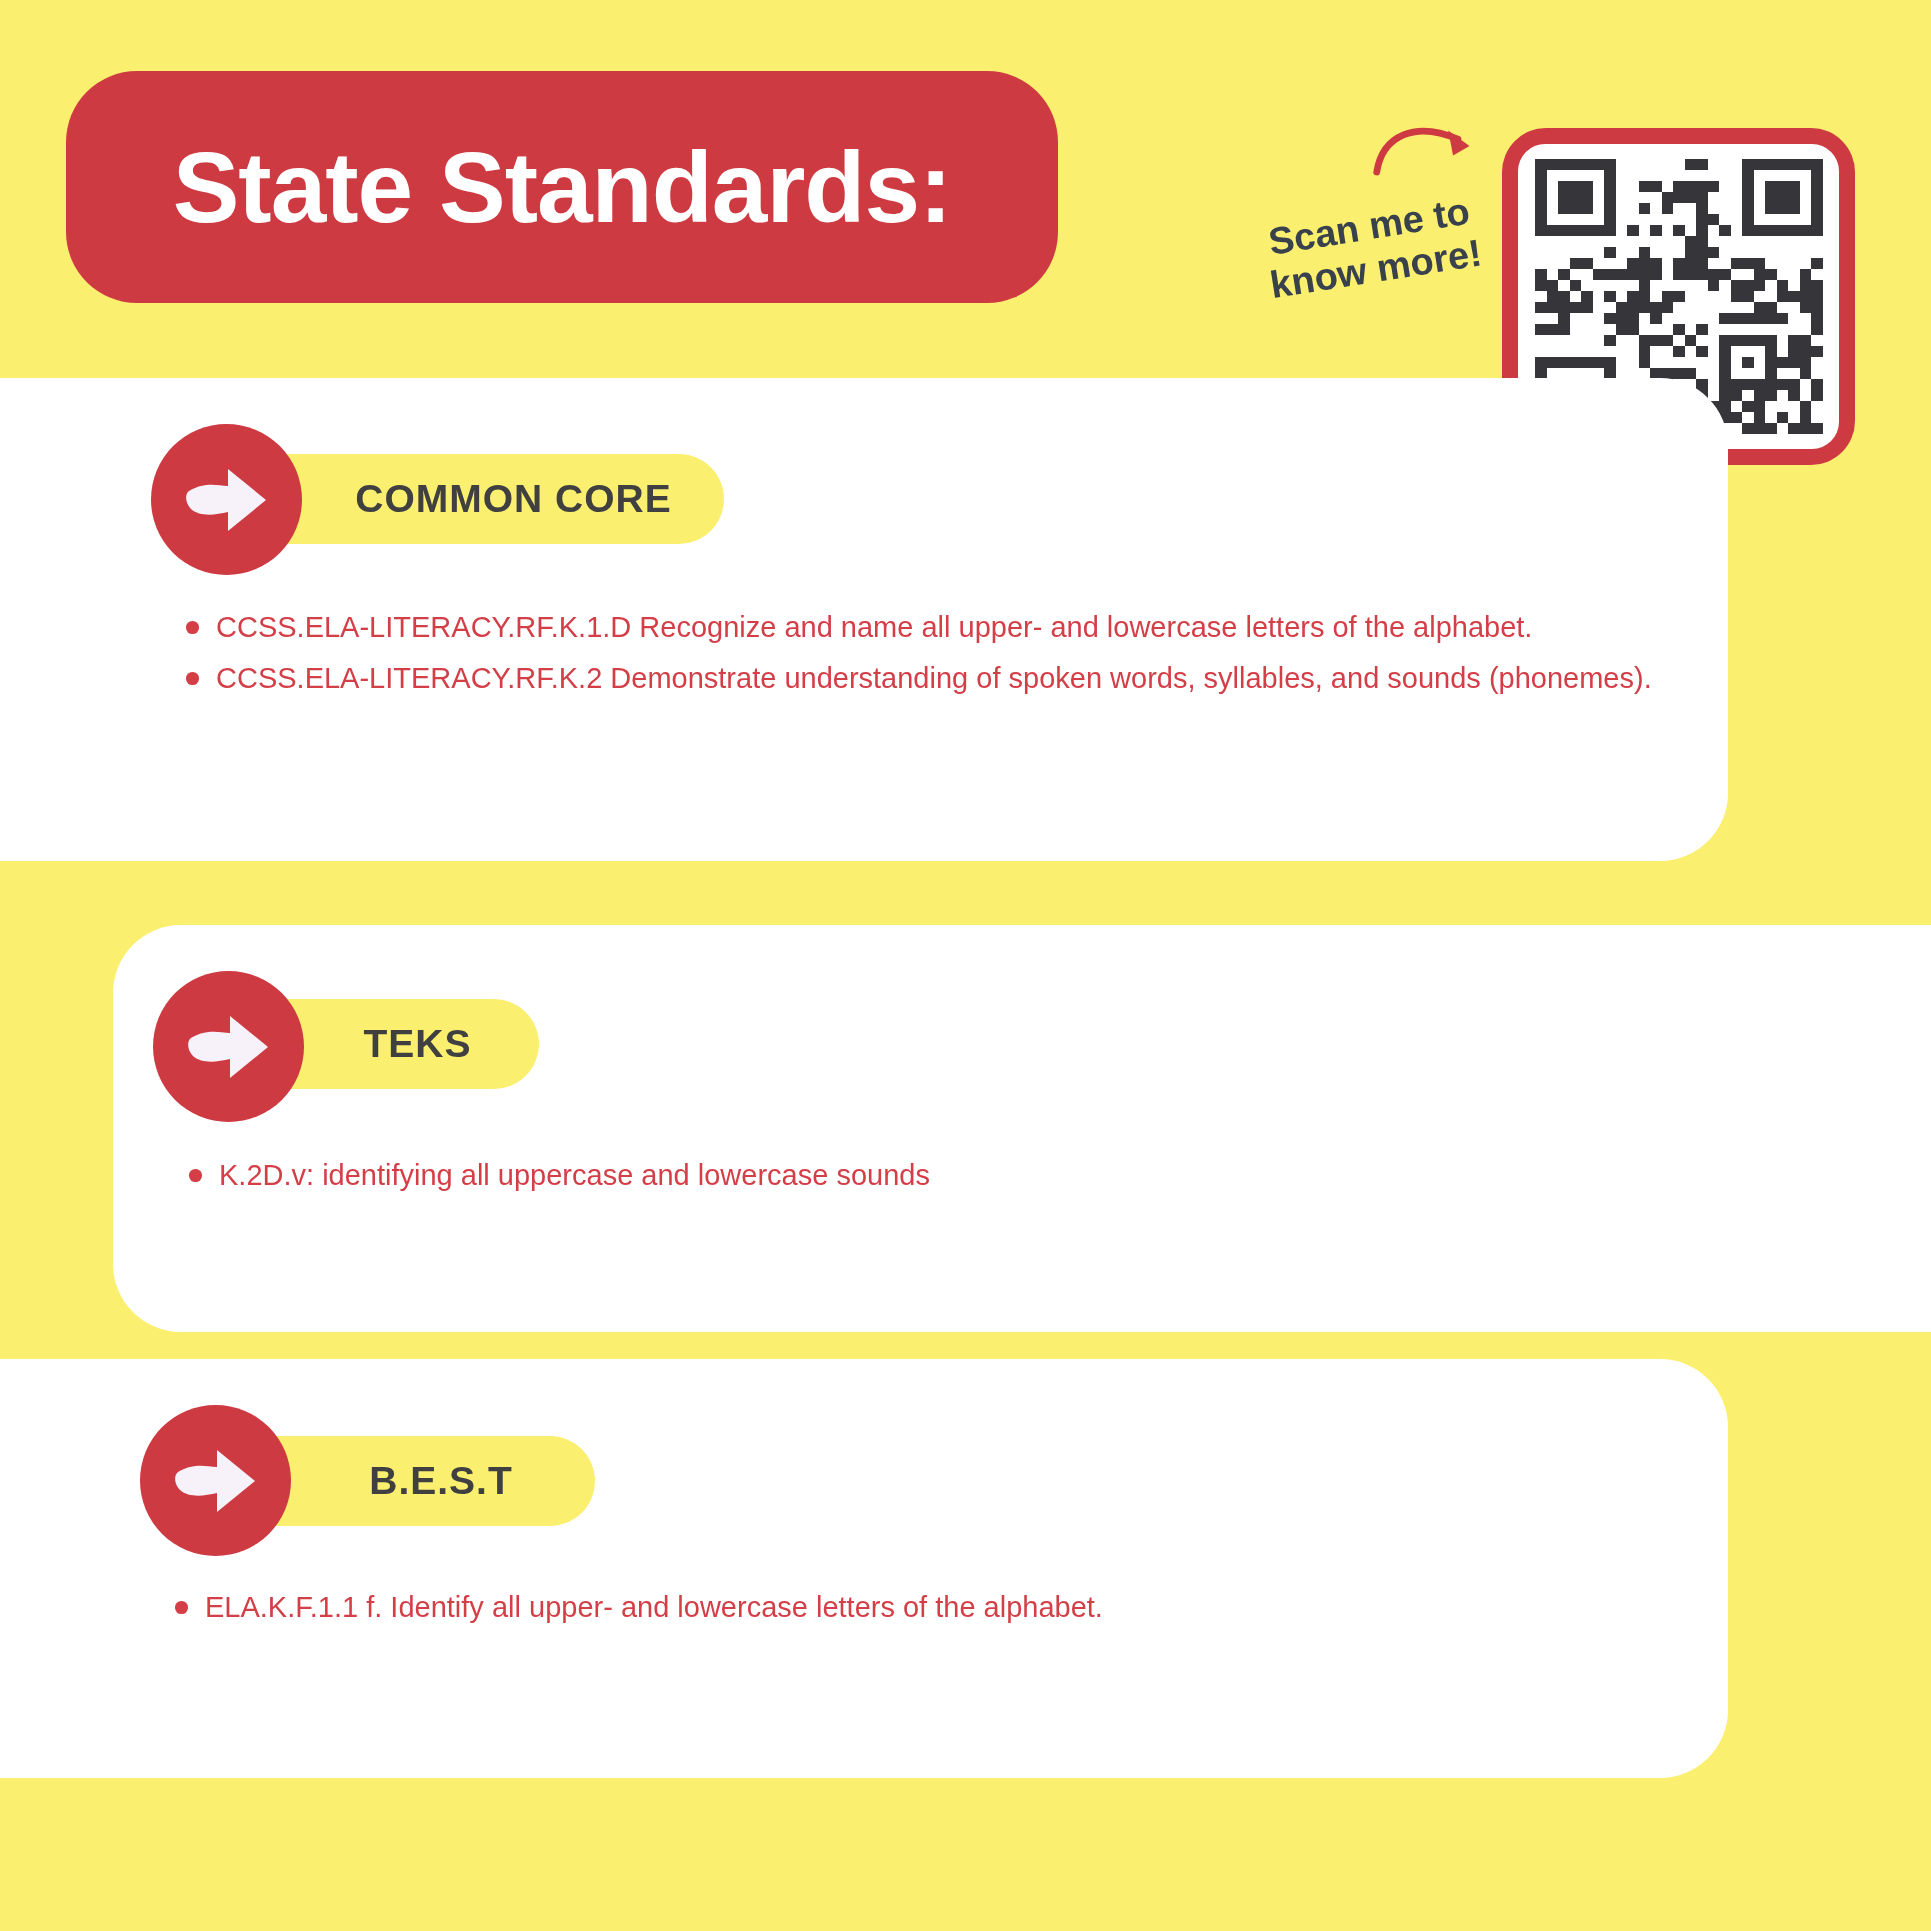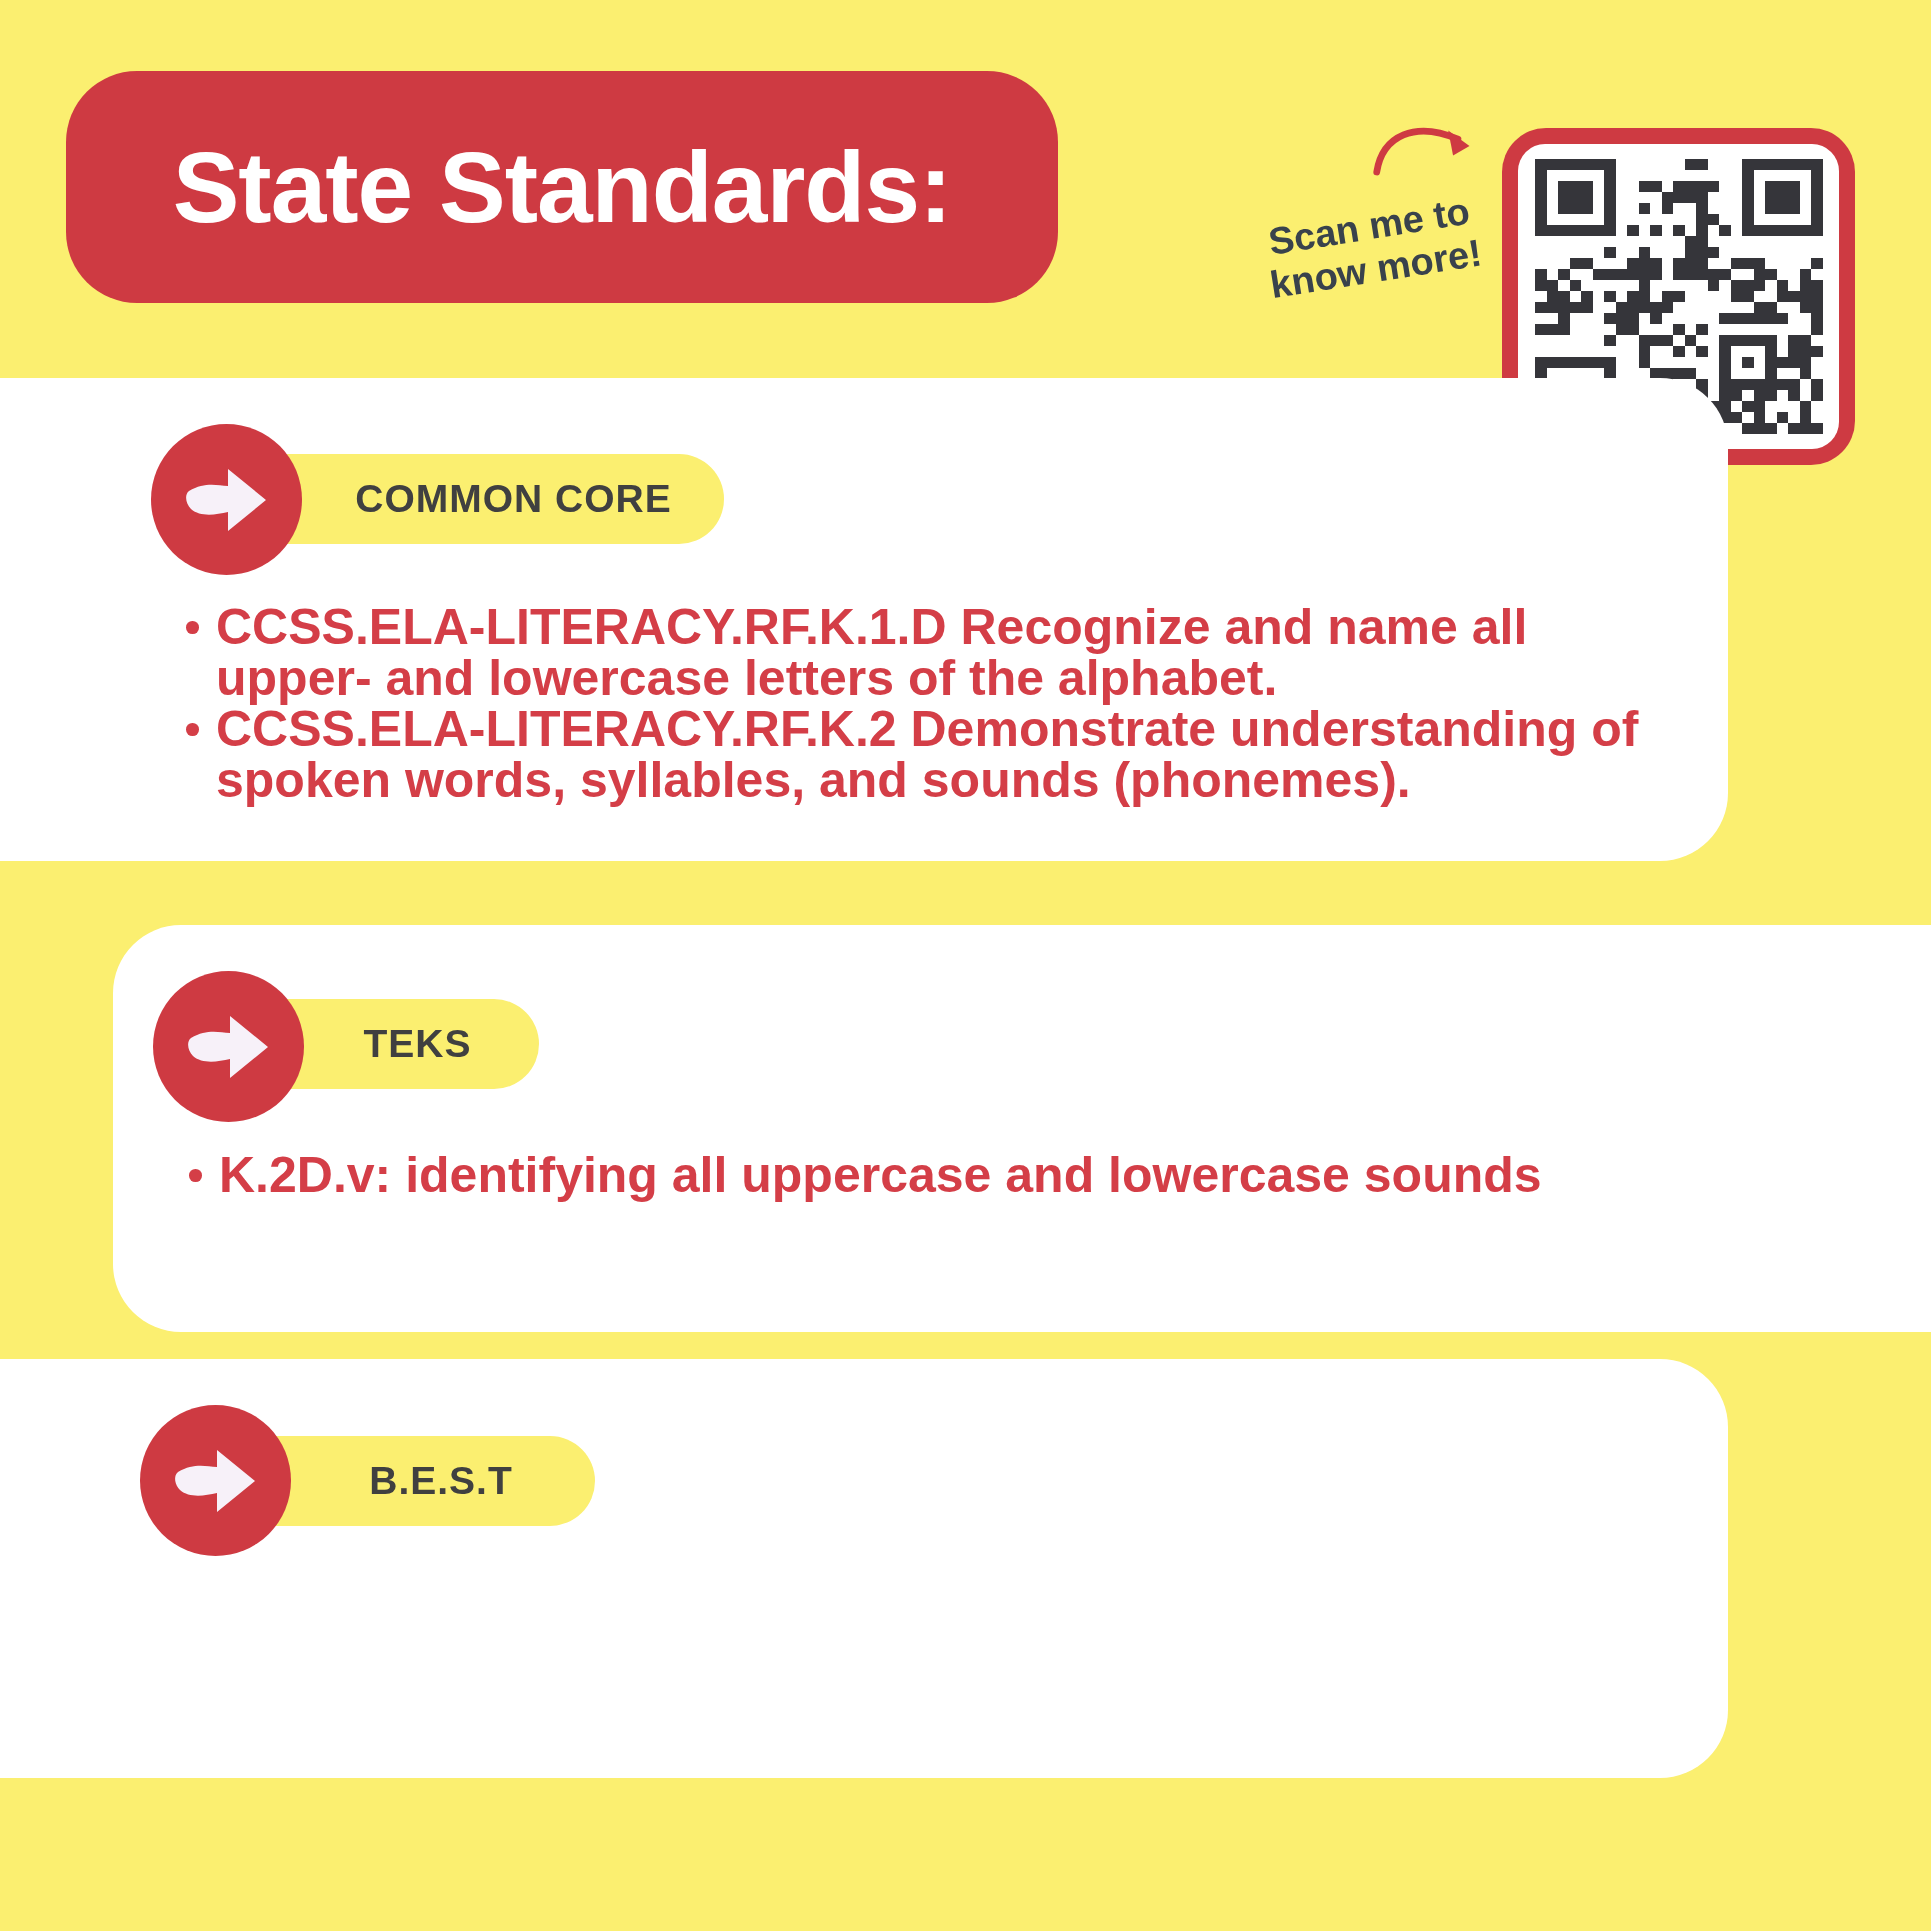--- a/index.html
+++ b/index.html
@@ -49,21 +49,21 @@
     color:#404040;font-weight:bold;font-size:39px;letter-spacing:1px;
   }
   .badge-circle{
     position:absolute;width:151px;height:151px;border-radius:50%;
     background:#CE3A42;display:flex;align-items:center;justify-content:center;
   }
   .badge-circle svg{width:100px;height:100px;}
   
   ul.bullets{
     position:absolute;margin:0;padding:0;list-style:none;
-    color:#D43E47;font-size:50px;font-weight:bold;line-height:51px;
+    color:#D43E47;font-size:29px;font-weight:normal;line-height:51px;
   }
   ul.bullets li{position:relative;padding-left:30px;}
   ul.bullets li::before{
     content:"";position:absolute;left:0;top:19.3px;width:12.6px;height:12.6px;
     border-radius:50%;background:#D43E47;
   }
 </style>
 </head>
 <body>
 
@@ -417,16 +417,17 @@
   <div class="card card-right card3"></div>
   <div class="pill" style="left:215px;top:1436px;width:308px;padding-left:72px;">
     <span>B.E.S.T</span>
   </div>
   <div class="badge-circle" style="left:140px;top:1405px;">
     <svg viewBox="0 0 100 100">
       <path d="M12,41 C27,32 39,35 51,36 L51,19 L89,50 L51,81 L51,62 C38,65 23,67 14,59 C9,54 7,45 12,41 Z" fill="#F7F1F9"></path>
     </svg>
   </div>
   <ul class="bullets" style="left:175px;top:1582px;width:1526px;">
+    <li>ELA.K.F.1.1 f. Identify all upper- and lowercase letters of the alphabet.</li>
   </ul>
 
 </div>
 
 
 </body></html>

